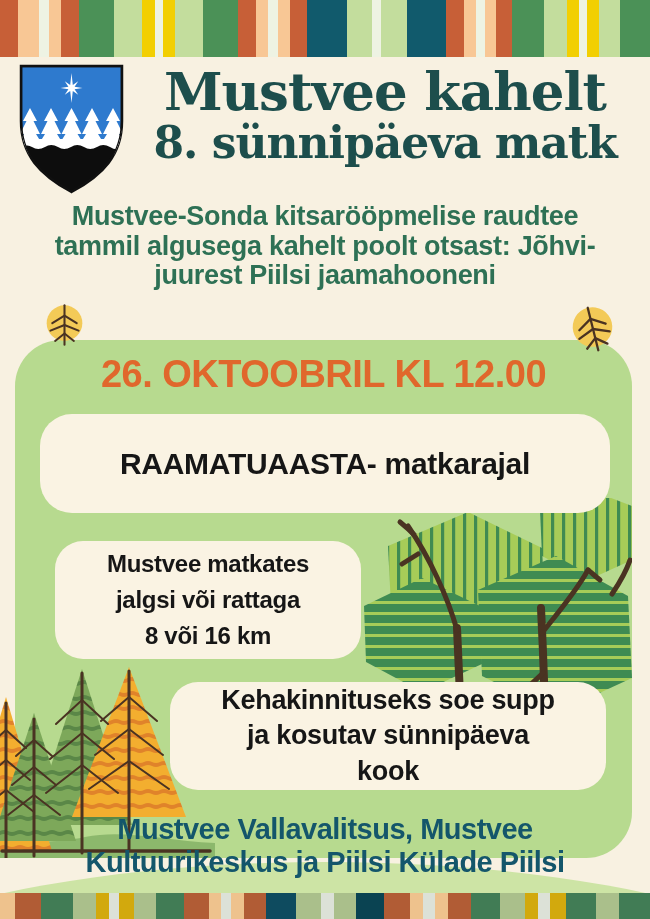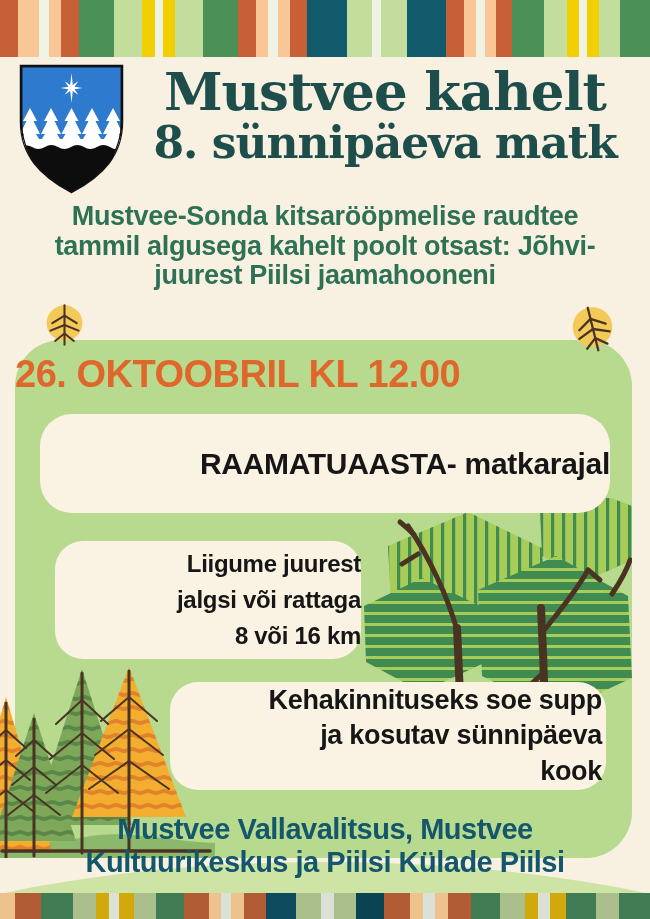--- a/index.html
+++ b/index.html
@@ -25,26 +25,26 @@
     font-size:27px;font-weight:bold;color:var(--subtitle,#2e7155);
     line-height:1.1;letter-spacing:-0.3px;z-index:2;}
 
   .panel{position:absolute;left:15px;top:340px;width:617px;height:518px;
     border-radius:46px;background:var(--panel,#b7da8f);z-index:1;}
 
   .leaf{position:absolute;z-index:4;}
   .leaf.left{left:42px;top:302px;width:45px;height:46px;}
   .leaf.right{left:568px;top:304px;width:50px;height:50px;transform:rotate(-14deg);}
 
-  .date{position:absolute;top:353px;left:15px;width:617px;text-align:left;
+  .date{position:absolute;top:353px;left:15px;width:617px;text-align:center;
     font-size:38px;font-weight:bold;color:var(--date,#e0672c);
     letter-spacing:-0.5px;z-index:3;}
 
   .card{position:absolute;background:var(--card,#faf3e3);color:var(--ink,#161616);
-    font-weight:bold;text-align:right;display:flex;flex-direction:column;
+    font-weight:bold;text-align:center;display:flex;flex-direction:column;
     justify-content:center;z-index:3;letter-spacing:-0.3px;}
   .card.highlight{left:40px;top:414px;width:570px;height:99px;border-radius:32px;
     font-size:30px;line-height:1.37;}
   .card.transport{left:55px;top:541px;width:306px;height:118px;border-radius:28px;
     font-size:24px;line-height:1.5;}
   .card.food{left:170px;top:682px;width:436px;height:108px;border-radius:28px;
     font-size:27px;line-height:1.32;padding:16px 4px;box-sizing:border-box;}
 
   .big-trees{position:absolute;left:360px;top:498px;width:272px;height:292px;z-index:2;}
   .left-trees{position:absolute;left:0;top:645px;width:215px;height:213px;z-index:2;}
@@ -217,21 +217,21 @@
     <path d="M2,206 H210" stroke="#4a3322" stroke-width="3.5" stroke-linecap="round"></path>
   </svg>
 
   <div class="date">26. OKTOOBRIL KL 12.00</div>
 
   <div class="card highlight">
     <div>RAAMATUAASTA- matkarajal</div>
   </div>
 
   <div class="card transport">
-    <div>Liigume juurest</div>
+    <div>Mustvee matkates</div>
     <div>jalgsi või rattaga</div>
     <div>8 või 16 km</div>
   </div>
 
   <div class="card food">
     <div>Kehakinnituseks soe supp</div>
     <div>ja kosutav sünnipäeva</div>
     <div>kook</div>
   </div>
 

